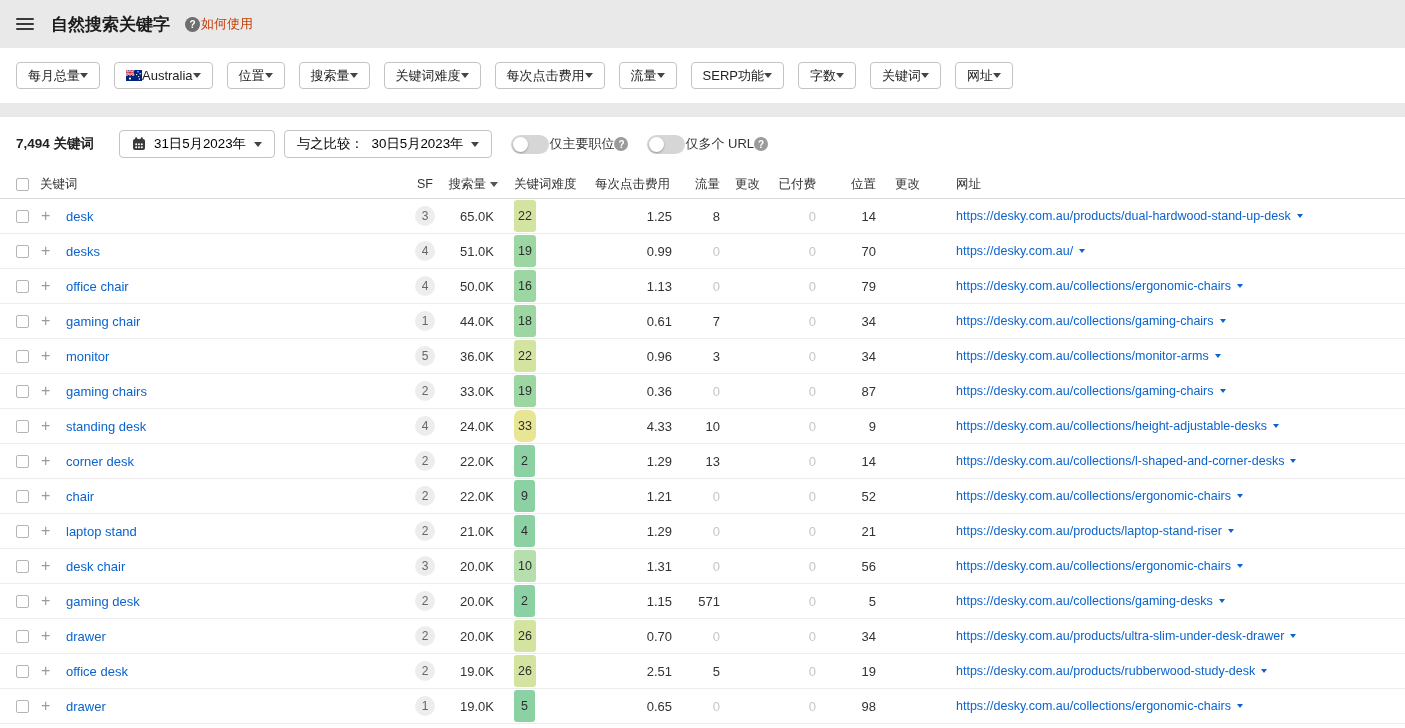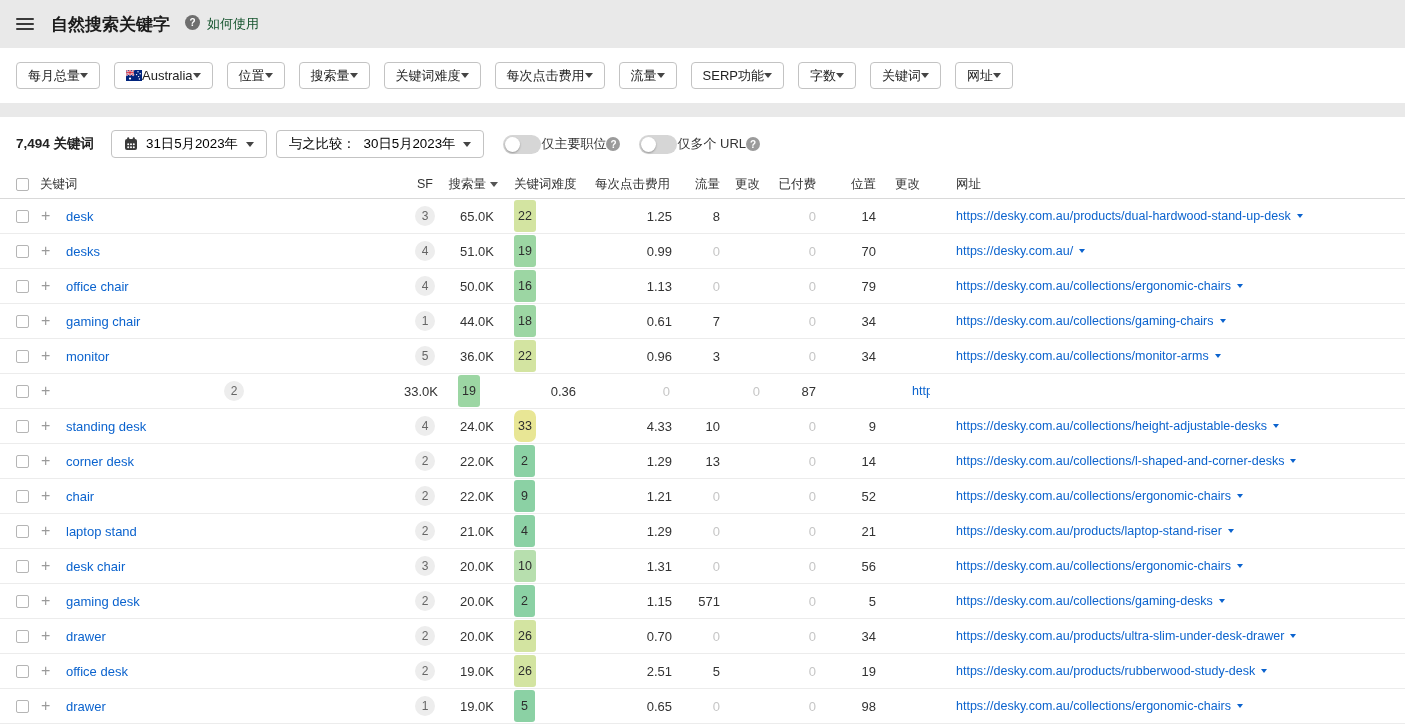--- a/index.html
+++ b/index.html
@@ -8,39 +8,39 @@
     width:1405px; height:728px; overflow:hidden;
     font-family:"Liberation Sans","DejaVu Sans",sans-serif;
     font-size:13px; color:#333; background:#fff;
   }
 
   
   .topbar { height:48px; background:#e9e9e9; display:flex; align-items:center; padding:0 16px; }
   .hamburger { width:18px; height:13px; display:flex; flex-direction:column; justify-content:space-between; cursor:pointer; }
   .hamburger span { display:block; height:2.4px; background:#3a3a3a; border-radius:1px; }
   .page-title { font-size:17px; font-weight:bold; color:#1b1b1b; margin-left:17px; }
-  .help { display:flex; gap:7px; margin-left:15px; color:#14532d; cursor:pointer; }
+  .help { display:flex; align-items:center; gap:1px; margin-left:15px; color:#c2410c; cursor:pointer; }
   .qicon { width:15px; height:15px; border-radius:50%; background:#6e6e6e; color:#fff;
            display:inline-flex; align-items:center; justify-content:center; font-size:10px; font-weight:bold; }
   .qicon::before { content:"?"; }
   .qicon.light { background:#9b9b9b; width:14px; height:14px; }
 
   
   .filter-section { background:#fff; padding:14px 16px; }
   .filter-bar { display:flex; gap:14px; }
   .fbtn { height:27px; padding:0 11px; background:#fff; border:1px solid #c3c3c3; border-radius:4px;
           display:inline-flex; align-items:center; font-size:13px; color:#222; cursor:pointer; white-space:nowrap; }
   .caret-dn { width:0; height:0; border-left:4px solid transparent; border-right:4px solid transparent; border-top:5px solid #444; }
   .flag { width:16px; height:11px; flex:0 0 auto; }
 
   .gap-band { height:14px; background:#e9e9e9; }
 
   
   .toolbar { display:flex; align-items:center; padding:13px 16px 12px; }
-  .kw-count { font-weight:bold; font-size:13.5px; color:#222; margin-right:17px; white-space:nowrap; }
+  .kw-count { font-weight:bold; font-size:13.5px; color:#222; margin-right:25px; white-space:nowrap; }
   .select-btn { height:28px; border:1px solid #c3c3c3; border-radius:4px; background:#fff;
                 display:inline-flex; align-items:center; gap:8px; padding:0 12px; cursor:pointer; white-space:nowrap; }
   .select-btn + .select-btn { margin-left:9px; }
   .toggle-group { display:flex; align-items:center; margin-left:19px; }
   .toggle { width:38px; height:19px; border-radius:10px; background:#d6d6d6; position:relative; cursor:pointer; flex:0 0 auto; }
   .knob { position:absolute; left:2px; top:2px; width:15px; height:15px; border-radius:50%; background:#fff;
           box-shadow:0 1px 2px rgba(0,0,0,.3); }
 
   
   .grid-row { display:grid;
@@ -326,20 +326,21 @@
     <span class="num-r">34</span>
     <span class="num-r"></span>
     <span class="url-cell">
       <a class="url-link">https://desky.com.au/collections/monitor-arms</a>
       <span class="url-caret"></span>
     </span>
   </div>
       <div class="grid-row trow">
     <span class="cb"></span>
     <span class="plus">+</span>
+    <span><a class="kw-link">gaming chairs</a></span>
     <span class="sf-cell">
           <span class="sf-badge">2</span>
         </span>
     <span class="vol">33.0K</span>
     <span class="kd-cell"><span class="kd-badge" style="background: rgb(156, 214, 163);">19</span></span>
     <span class="cpc">0.36</span>
     <span class="num-r muted">0</span>
     <span class="num-r"></span>
     <span class="num-r muted">0</span>
     <span class="num-r">87</span>

